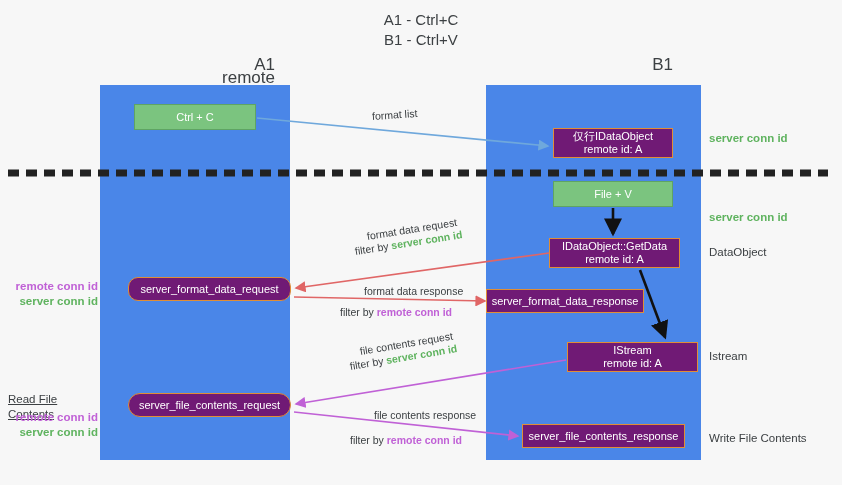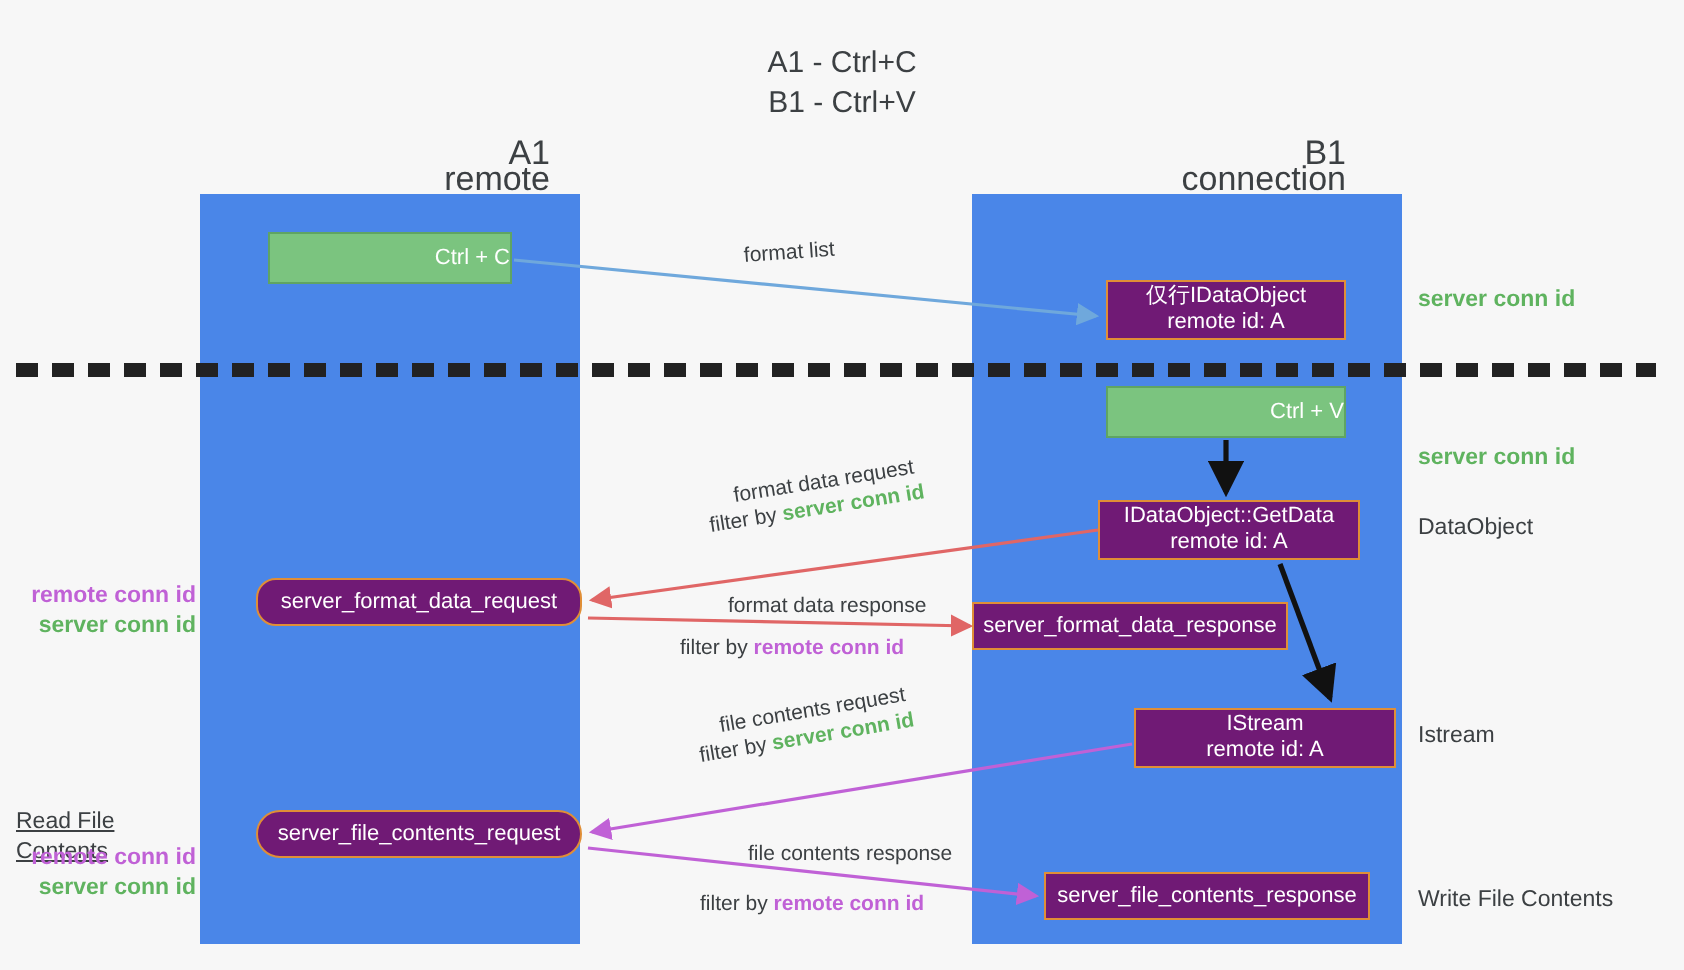--- a/index.html
+++ b/index.html
@@ -2,21 +2,21 @@
 <html><head>
 <meta charset="utf-8">
 <style>
   html,body{margin:0;padding:0;}
   body{
     width:842px;height:485px;
     background:#f7f7f7;
     font-family:"Liberation Sans","DejaVu Sans",sans-serif;
     position:relative;overflow:hidden;
   }
-  #canvas{position:absolute;left:0;top:0;width:842px;height:370px;margin-top:12px;}
+  #canvas{position:absolute;left:0;top:0;width:842px;height:370px;}
   .abs{position:absolute;}
 
   
   .title{
     width:842px;text-align:center;color:#3c4043;
     font-size:15px;line-height:20px;top:10px;left:0;
   }
 
   
   .lane-head{
@@ -28,21 +28,21 @@
   #lane-a{left:100px;top:85px;width:190px;height:375px;}
   #lane-b{left:486px;top:85px;width:215px;height:375px;}
 
   
   .node{
     box-sizing:border-box;
     display:flex;flex-direction:column;align-items:center;justify-content:center;
     color:#ffffff;font-size:11px;line-height:13px;text-align:center;
     border:1px solid;
   }
-  .node.green{background:#7bc47f;border-color:#5fa463;align-items:flex-end;}
+  .node.green{background:#7bc47f;border-color:#5fa463;}
   .node.orange{background:#701a75;border-color:#e08e36;}
 
   #n-ctrlc{left:134px;top:104px;width:122px;height:26px;}
   #n-idataobject{left:553px;top:128px;width:120px;height:30px;}
   #n-ctrlv{left:553px;top:181px;width:120px;height:26px;}
   #n-getdata{left:549px;top:238px;width:131px;height:30px;}
   #n-fmtreq{left:128px;top:277px;width:163px;height:24px;border-radius:10px;}
   #n-fmtresp{left:486px;top:289px;width:158px;height:24px;}
   #n-istream{left:567px;top:342px;width:131px;height:30px;}
   #n-filereq{left:128px;top:393px;width:163px;height:24px;border-radius:12px;}
@@ -87,21 +87,20 @@
     <div>A1 - Ctrl+C</div>
     <div>B1 - Ctrl+V</div>
   </div>
 
   <div class="abs lane-head" style="left:115px;top:58px;">
     <div>A1</div>
     <div>remote</div>
   </div>
   <div class="abs lane-head" style="left:513px;top:58px;">
     <div>B1</div>
-    <div>connection</div>
   </div>
 
   <div class="abs lane" id="lane-a"></div>
   <div class="abs lane" id="lane-b"></div>
 
   <svg class="abs" style="left:0;top:0;" width="842" height="485">
     <defs>
       <marker id="ah-blue" markerWidth="7" markerHeight="7" refX="6" refY="3.5" orient="auto">
         <path d="M0,0 L7,3.5 L0,7 z" fill="#6fa8dc"></path>
       </marker>
@@ -136,21 +135,21 @@
   <div class="abs node green" id="n-ctrlc">
     <span>Ctrl + C</span>
   </div>
 
   <div class="abs node orange" id="n-idataobject">
     <span>仅行IDataObject</span>
     <span>remote id: A</span>
   </div>
 
   <div class="abs node green" id="n-ctrlv">
-    <span>Ctrl + V</span>
+    <span>File + V</span>
   </div>
 
   <div class="abs node orange" id="n-getdata">
     <span>IDataObject::GetData</span>
     <span>remote id: A</span>
   </div>
 
   <div class="abs node orange" id="n-fmtreq">
     <span>server_format_data_request</span>
   </div>

